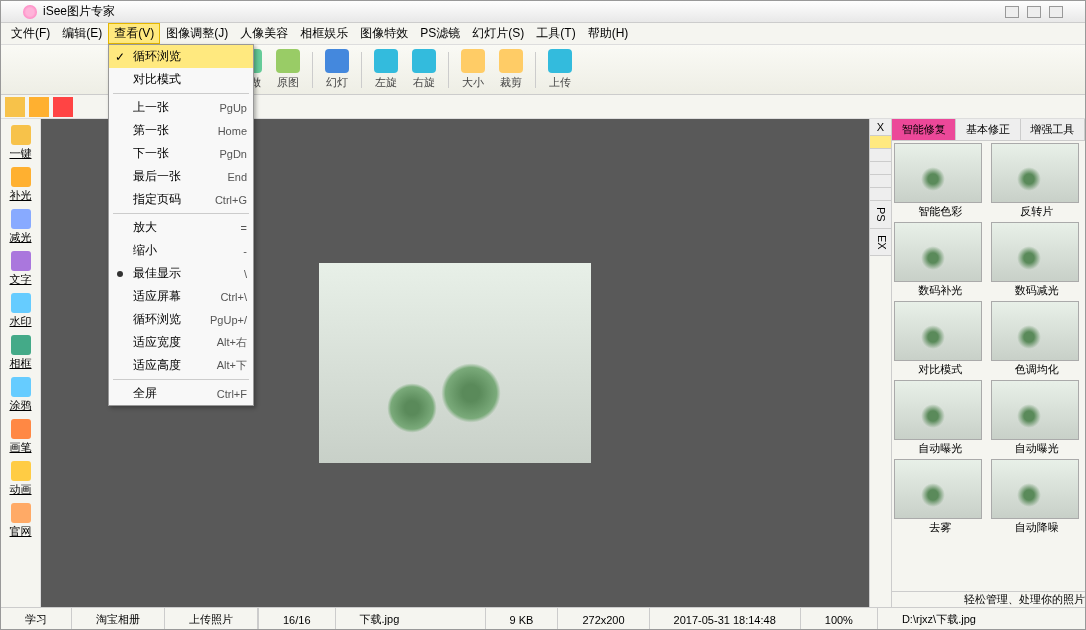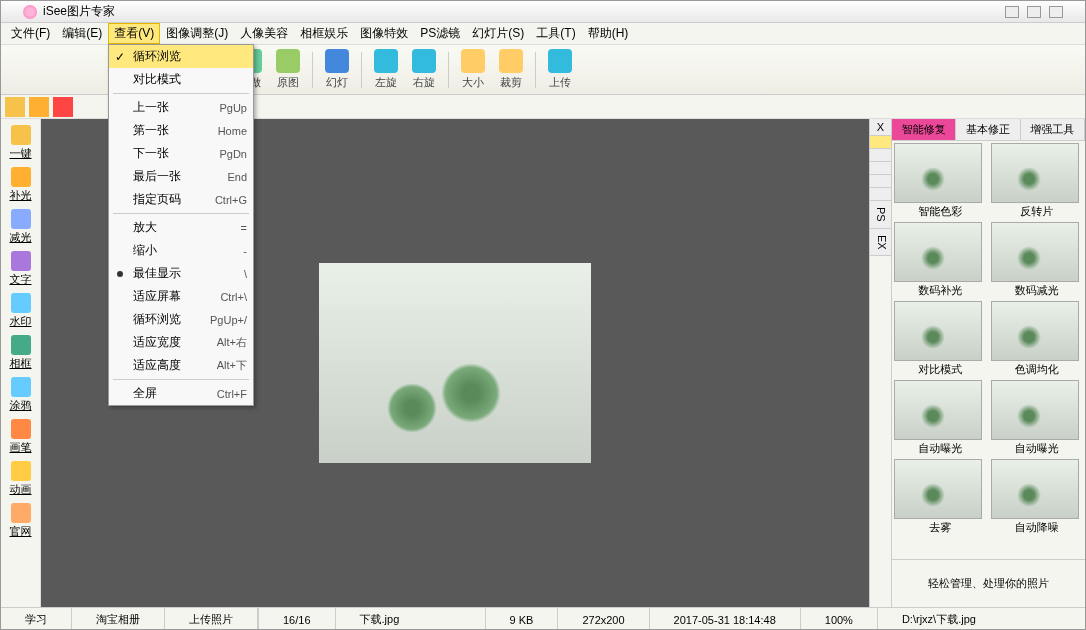--- a/index.html
+++ b/index.html
@@ -35,21 +35,21 @@
 .thumbs { flex: 1; display: flex; flex-direction: column; }
 .toptabs { height: 22px; display: flex; border-bottom: 1px solid #ccc; }
 .toptab { flex: 1; text-align: center; padding: 3px 0; font-size: 11px; border-right: 1px solid #ccc; background: #eee; }
 .toptab.active { background: #ec4899; }
 .thumbgrid { flex: 1; overflow: auto; padding: 2px; }
 .thumbrow { display: flex; gap: 4px; margin-bottom: 2px; }
 .thumb { flex: 1; }
 .thumb .timg { width: 88px; height: 60px; background: linear-gradient(180deg, #e8f0e8, #c8d0c8); border: 1px solid #aaa; position: relative; }
 .thumb .timg::before { content: ""; position: absolute; left: 30%; top: 40%; width: 24px; height: 24px; background: radial-gradient(circle, #5a8a5a 30%, transparent 70%); border-radius: 50%; }
 .thumb .tcap { font-size: 11px; text-align: center; padding: 1px 0; }
-.footer-hint { text-align: center; font-size: 11px; padding: 16px 0; border-top: 1px solid #ccc; }
+.footer-hint { text-align: right; font-size: 11px; padding: 0 0; border-top: 1px solid #ccc; }
 .statusbar { height: 24px; background: #f5f5f0; border-top: 1px solid #ccc; display: flex; align-items: center; }
 .statusbar .cell { padding: 0 24px; border-right: 1px solid #ccc; height: 100%; display: flex; align-items: center; font-size: 11px; }
 .dropdown { position: absolute; left: 108px; top: 44px; width: 146px; background: #f8f8f8; border: 1px solid #999; box-shadow: 2px 2px 4px rgba(0,0,0,0.3); z-index: 100; }
 .dropdown .ditem { display: flex; align-items: center; padding: 3px 6px 3px 24px; position: relative; cursor: default; }
 .dropdown .ditem.hl { background: #ffe97f; }
 .dropdown .ditem .check { position: absolute; left: 6px; }
 .dropdown .ditem .dot { position: absolute; left: 8px; width: 6px; height: 6px; background: #333; border-radius: 50%; }
 .dropdown .ditem .kbd { margin-left: auto; font-size: 11px; color: #555; }
 .dropdown .dsep { height: 1px; background: #ccc; margin: 2px 4px; }
 

